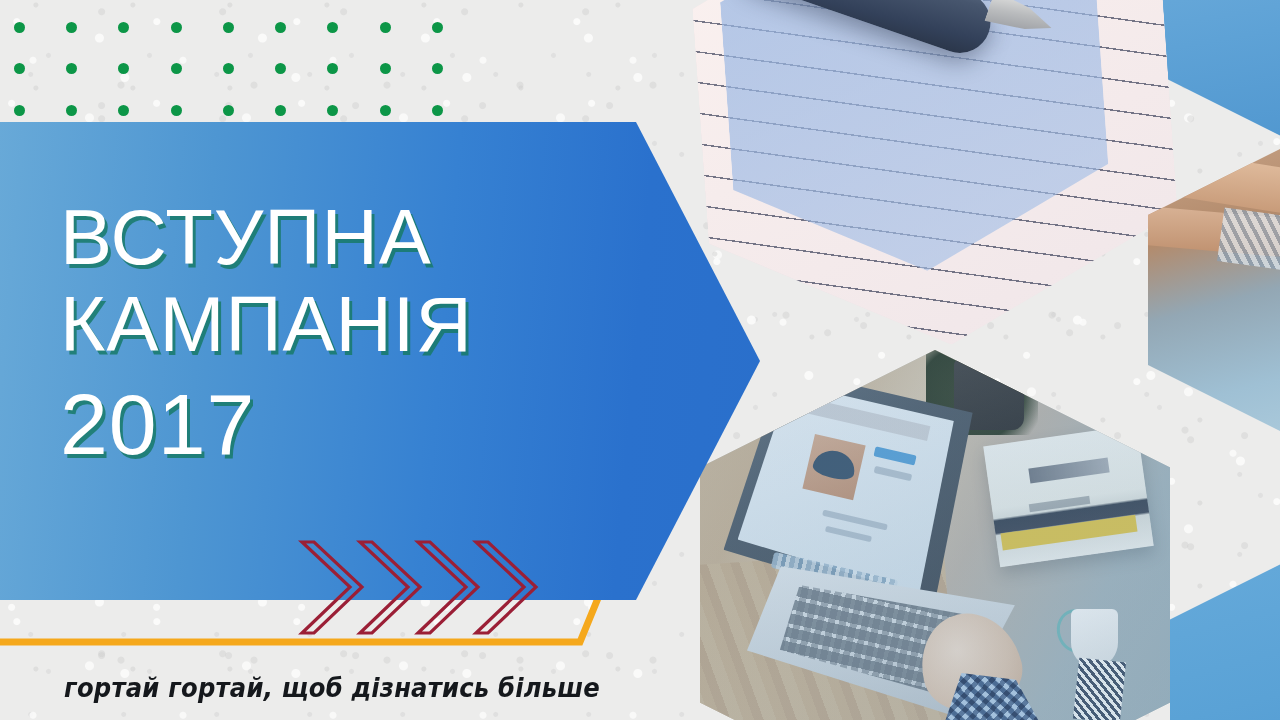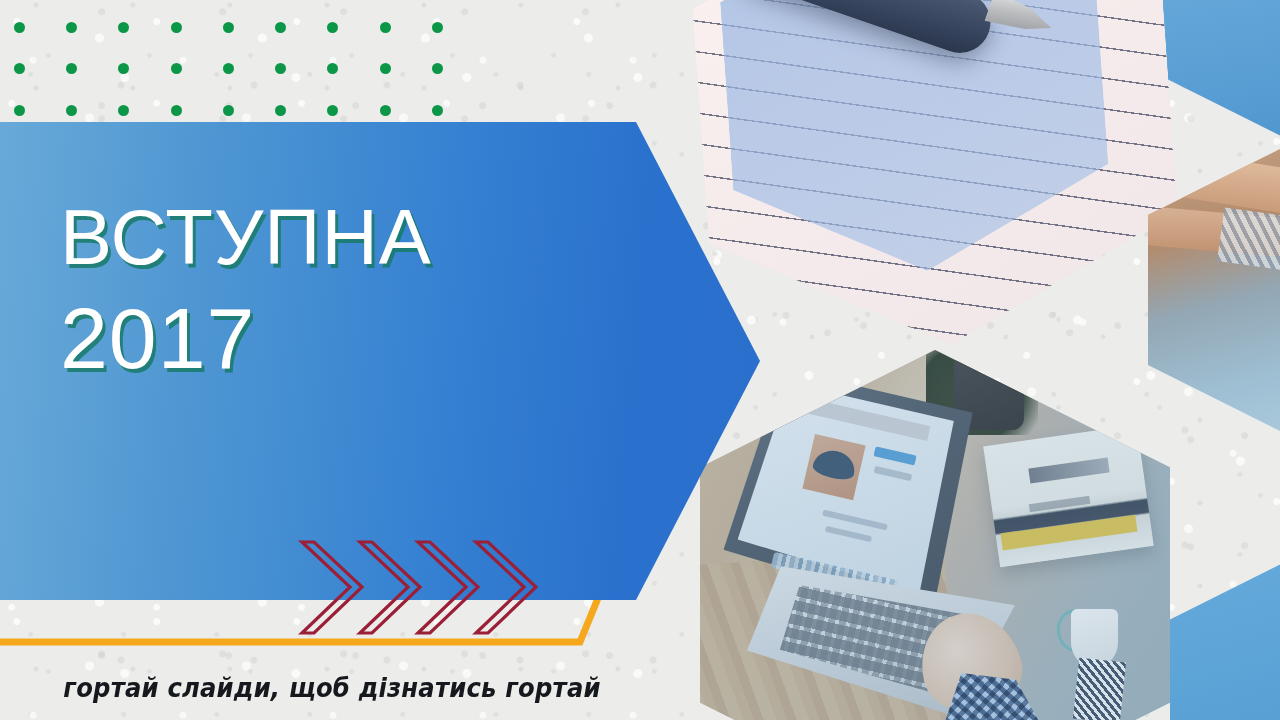--- a/index.html
+++ b/index.html
@@ -471,27 +471,28 @@
     <span class="dot"></span>
     <span class="dot"></span>
     <span class="dot"></span>
     <span class="dot"></span>
     <span class="dot"></span>
     <span class="dot"></span>
   </div>
 
   <div class="title-block">
     <h1 class="title-line">ВСТУПНА</h1>
+    <h1 class="title-line">КАМПАНІЯ</h1>
     <div class="title-year">2017</div>
   </div>
 
   <svg class="chevrons" viewBox="0 0 260 110">
     <g fill="none" stroke="#9b1f36" stroke-width="3.2" stroke-linejoin="miter">
       <path d="M6,8 L54,53 L6,99 L18,99 L66,53 L18,8 Z"></path>
       <path d="M64,8 L112,53 L64,99 L76,99 L124,53 L76,8 Z"></path>
       <path d="M122,8 L170,53 L122,99 L134,99 L182,53 L134,8 Z"></path>
       <path d="M180,8 L228,53 L180,99 L192,99 L240,53 L192,8 Z"></path>
     </g>
   </svg>
 
-  <div class="subtitle">гортай слайди, щоб дізнатись гортай</div>
+  <div class="subtitle">гортай гортай, щоб дізнатись більше</div>
 
 </div>
 
 </body></html>

